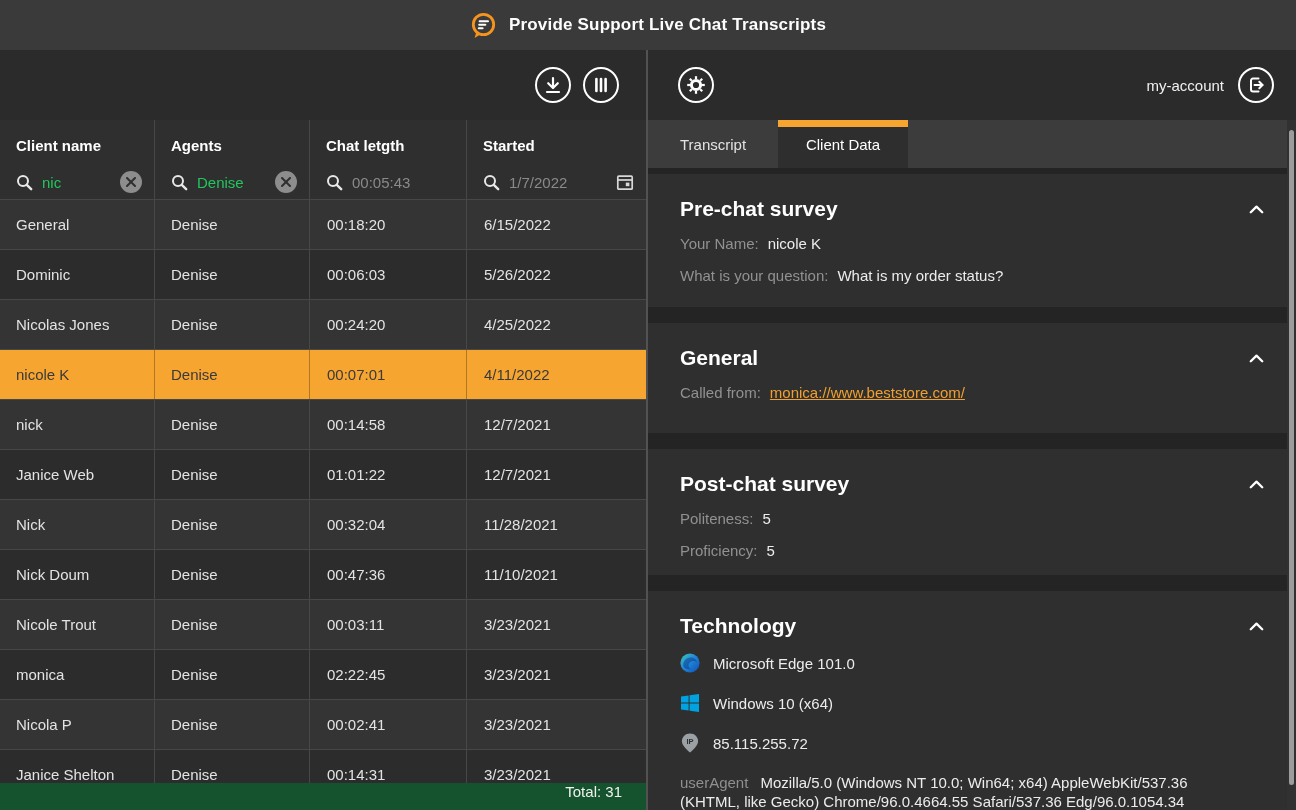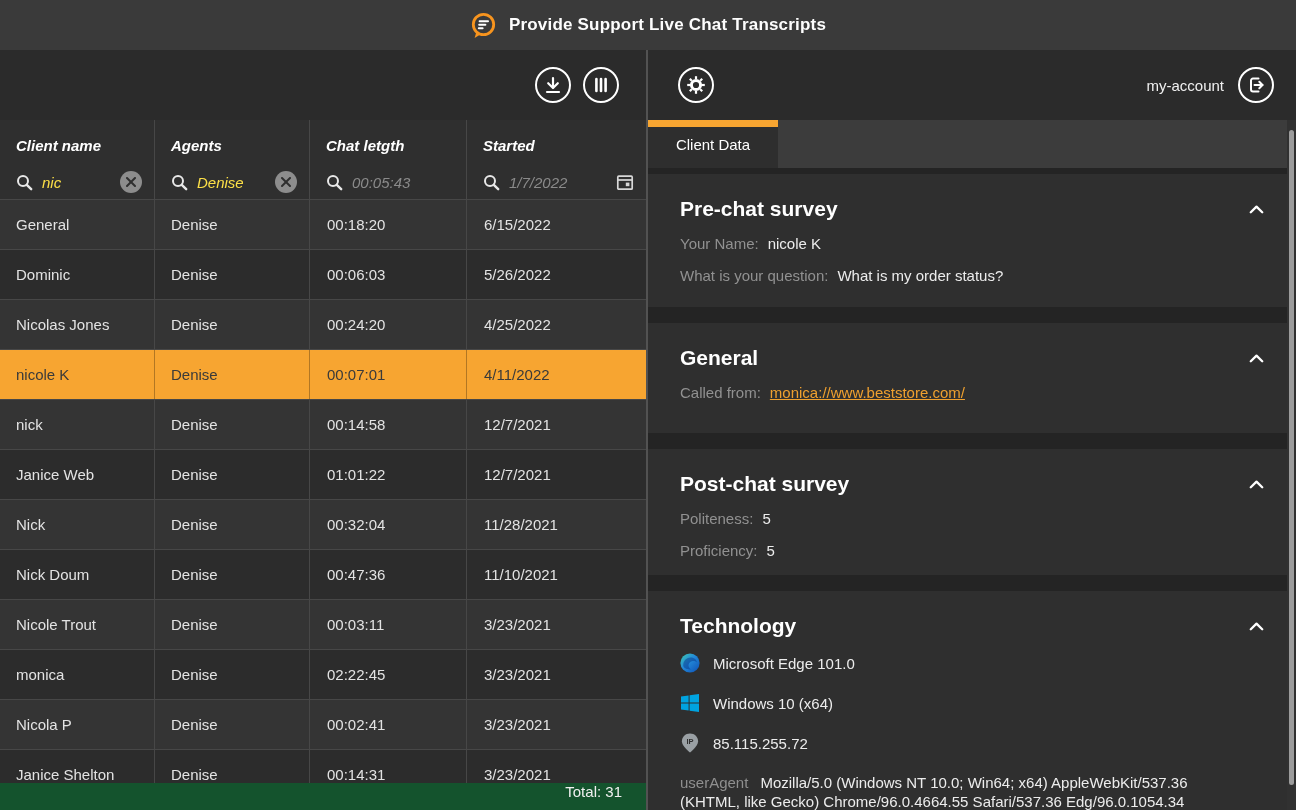--- a/index.html
+++ b/index.html
@@ -21,26 +21,26 @@
 
   
   .left-panel { width:646px; flex:0 0 auto; position:relative; display:flex; flex-direction:column; background:#2b2b2b; }
   .vdivider { width:2px; flex:0 0 auto; background:#525252; }
 
   .lp-toolbar { height:70px; flex:0 0 auto; display:flex; align-items:center; justify-content:flex-end; gap:12px; padding-right:27px; background:#2b2b2b; }
   .icon-btn { width:36px; height:36px; border-radius:50%; border:2px solid #fff; background:transparent; display:flex; align-items:center; justify-content:center; cursor:pointer; padding:0; flex:0 0 auto; }
   .icon-btn span { display:flex; }
 
   .thead { height:80px; flex:0 0 auto; background:#2f2f2f; display:grid; grid-template-columns:155px 155px 157px 1fr; border-bottom:1px solid #474747; }
-  .th { padding:15px 12px 0 16px; border-right:1px solid #474747;font-style:italic; }
+  .th { padding:15px 12px 0 16px; border-right:1px solid #474747; }
   .th:last-child { border-right:none; }
   .col-title { display:block; font-weight:bold; color:#fff; line-height:22px; }
   .filterrow { margin-top:13px; display:flex; align-items:center; gap:9px; height:24px; cursor:text; }
   .filterrow .s-icon { display:flex; flex:0 0 auto; }
-  .filter-text { flex:1; color:#fde047; white-space:nowrap; overflow:hidden; }
+  .filter-text { flex:1; color:#22c55e; white-space:nowrap; overflow:hidden; }
   .filter-text.placeholder { color:#8a8a8a; }
   .clear-btn { width:22px; height:22px; border-radius:50%; border:none; background:#8d8d8d; display:flex; align-items:center; justify-content:center; cursor:pointer; flex:0 0 auto; }
   .cal { display:flex; flex:0 0 auto; cursor:pointer; }
 
   .tbody { flex:1; overflow:hidden; }
   .row { height:50px; display:grid; grid-template-columns:155px 155px 157px 1fr; background:#343434; border-bottom:1px solid #474747; cursor:pointer; }
   .row:nth-child(even) { background:#2c2c2c; }
   .cell { display:flex; align-items:center; padding-left:16px; border-right:1px solid #474747; color:#e3e3e3; white-space:nowrap; overflow:hidden; }
   .cell:nth-child(3),.cell:nth-child(4) { padding-left:17px; }
   .cell:last-child { border-right:none; }
@@ -318,20 +318,21 @@
             <svg width="20" height="20" viewBox="0 0 20 20" fill="none" stroke="#fff" stroke-width="2" stroke-linecap="round" stroke-linejoin="round">
               <path d="M12.5 3.5 H7 a2 2 0 0 0 -2 2 v9 a2 2 0 0 0 2 2 h5.5"></path>
               <line x1="8.5" y1="10" x2="16.5" y2="10"></line>
               <polyline points="13.3,6.8 16.5,10 13.3,13.2"></polyline>
             </svg>
           </span>
         </button>
       </div>
 
       <div class="tabbar" id="tabbar">
+  <div class="tab">Transcript</div>
 
   <div class="tab active">Client Data</div>
 </div>
       <div class="rp-content" id="sections">
   <section class="card">
     <div class="card-head">
       <h2 class="card-title">Pre-chat survey</h2>
       <button class="chevron-btn">
         <svg width="15" height="9" viewBox="0 0 15 9">
           <polyline points="1.8,7.2 7.5,1.6 13.2,7.2" fill="none" stroke="#fff" stroke-width="2.3" stroke-linecap="round" stroke-linejoin="round"></polyline>

